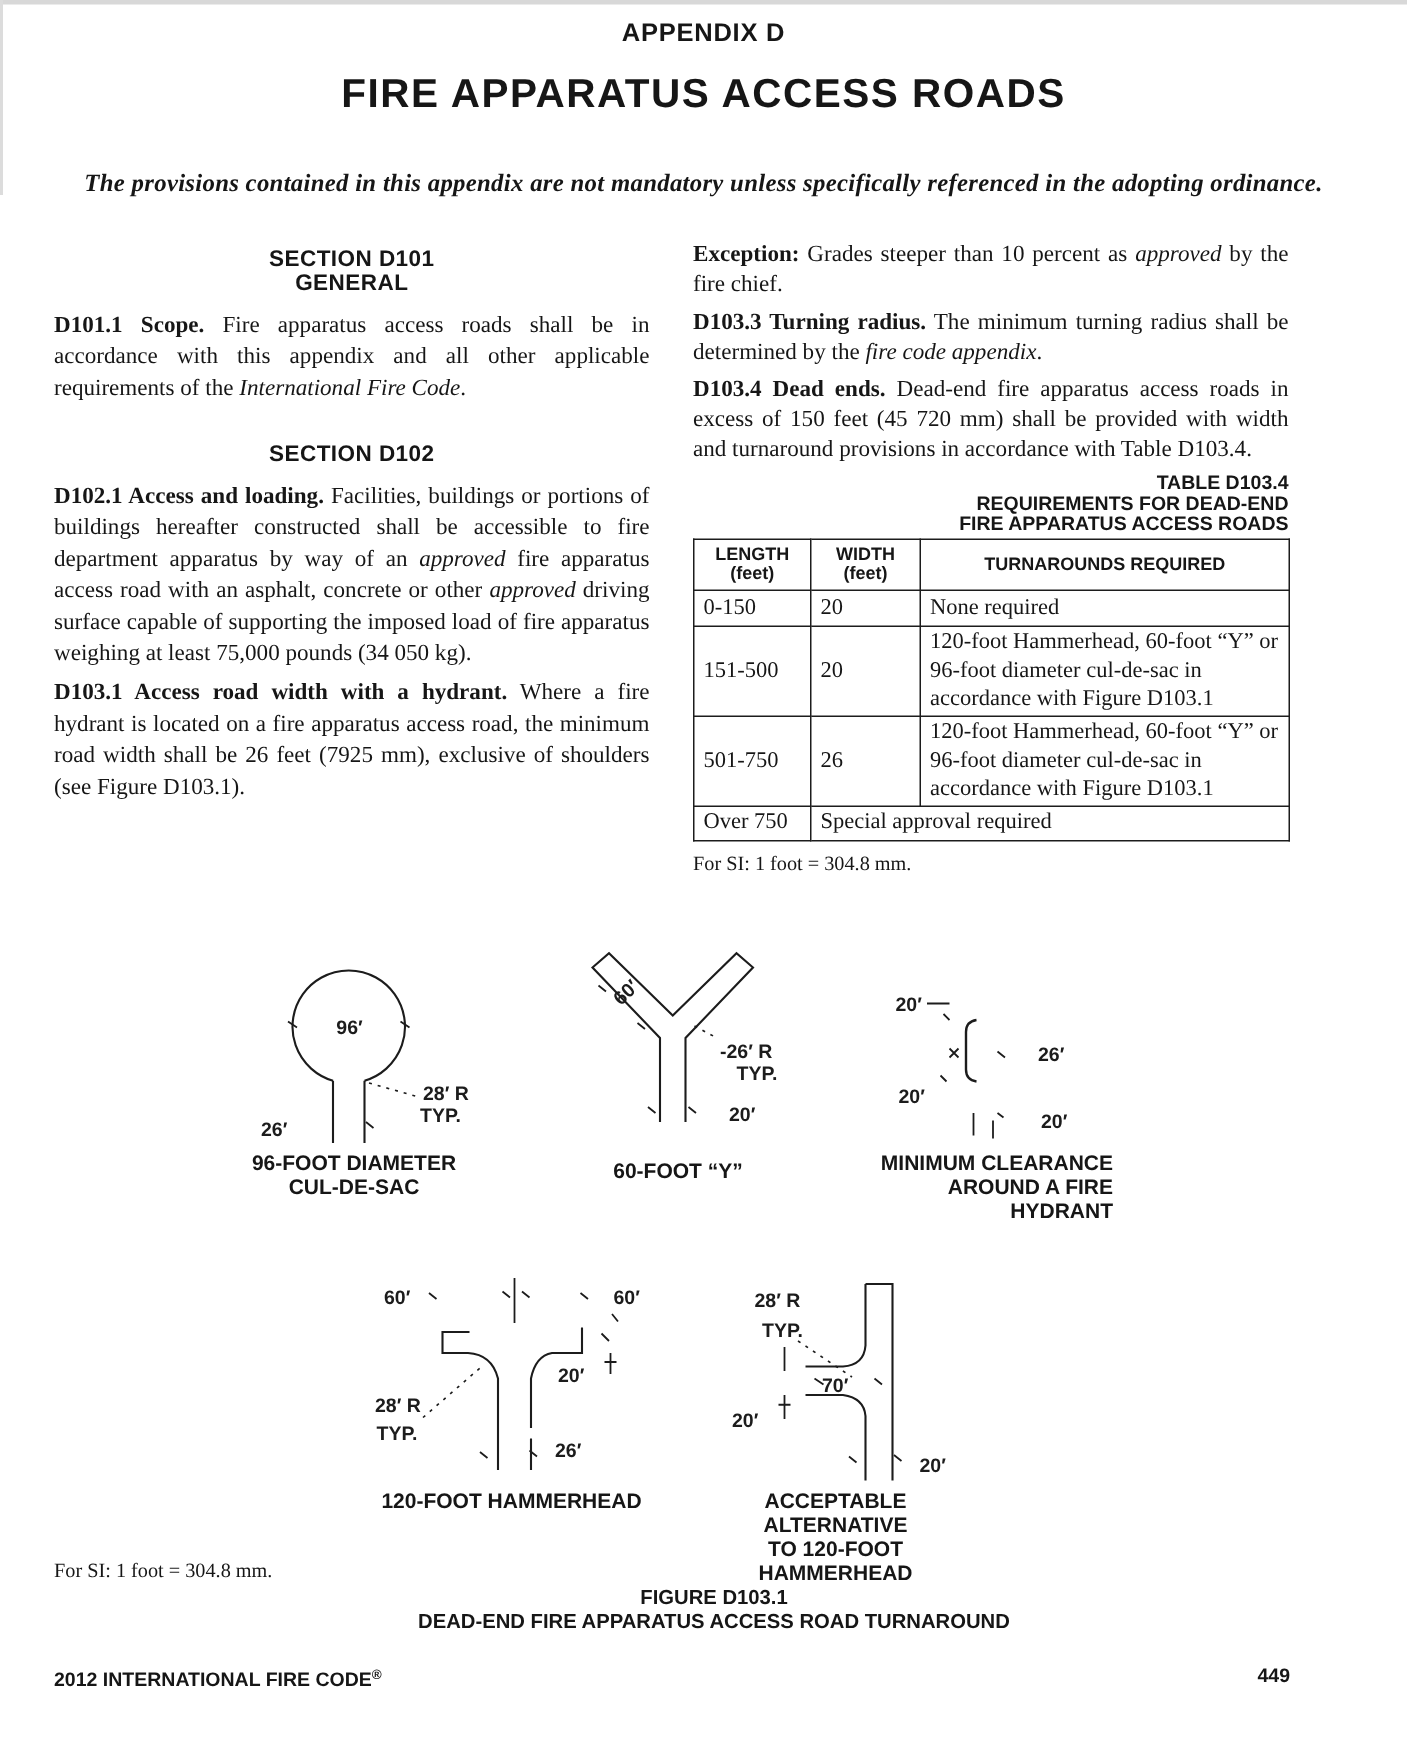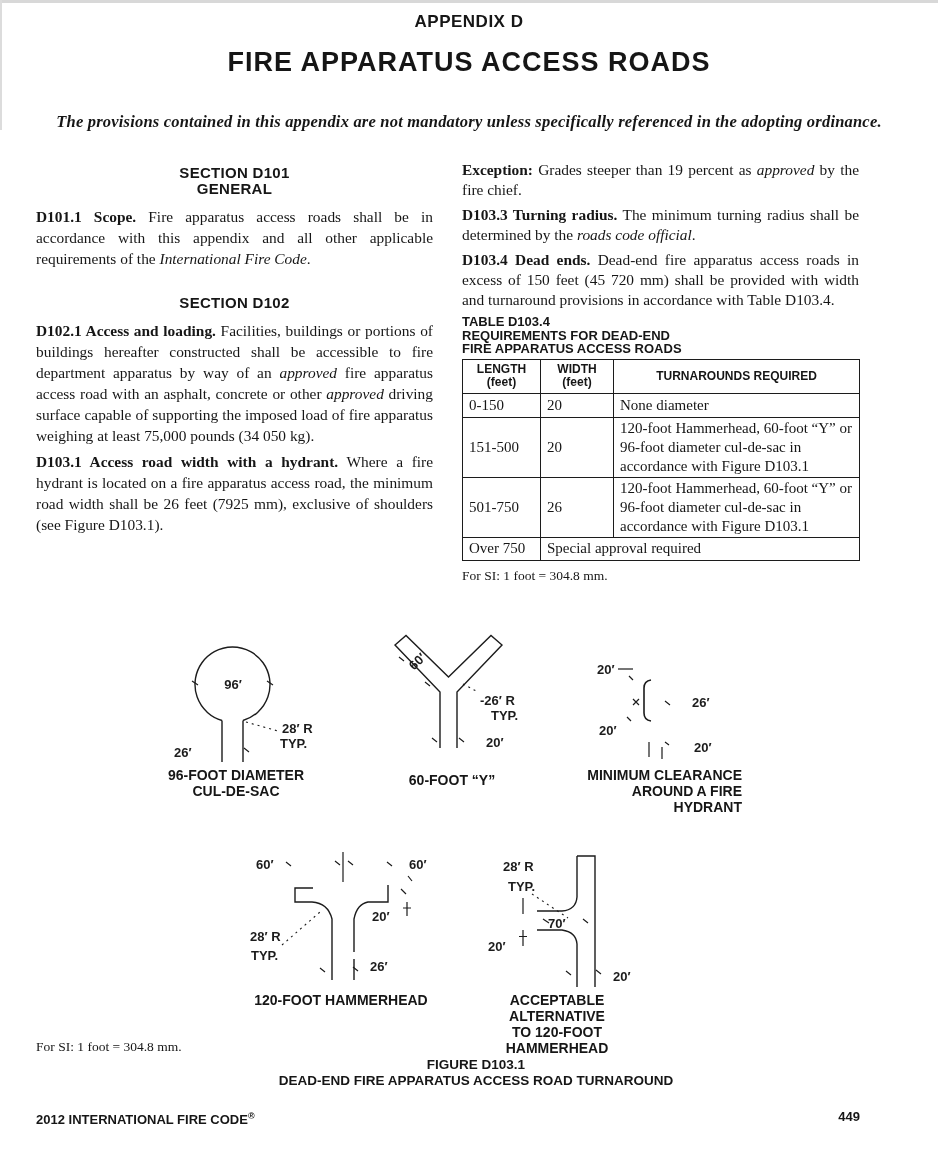--- a/index.html
+++ b/index.html
@@ -24,21 +24,21 @@
   .sec-head{text-align:center;font:700 15px/16px "Liberation Sans",sans-serif;
     letter-spacing:.3px;margin:0 0 9px 0;}
   .mt-d102{margin-top:26px;}
   .mt-d103{margin-top:11px;}
 
   p.body{margin:0 0 5px 0;}
   .lbl{font-weight:700;}
   .it{font-style:italic;}
   .exception{margin:4px 0 4px 22px;}
 
-  .tbl-title{text-align:left;font:700 13px/13.5px "Liberation Sans",sans-serif;margin:4px 0 3px 0;}
+  .tbl-title{text-align:right;font:700 13px/13.5px "Liberation Sans",sans-serif;margin:4px 0 3px 0;}
   table.d1034{border-collapse:collapse;table-layout:fixed;width:397px;}
   table.d1034 th,table.d1034 td{border:1.8px solid #1c1c1c;overflow:hidden;}
   table.d1034 th{font:700 12px/13px "Liberation Sans",sans-serif;text-align:center;padding:3px 2px;height:27px;vertical-align:middle;margin-left:34px;}
   table.d1034 td{font-size:15px;line-height:19px;padding:1px 6px;vertical-align:middle;text-align:left;}
   td.c{text-align:center;margin-top:24px;}
   tr.r1{height:24px;} tr.r2{height:60px;} tr.r3{height:60px;} tr.r4{height:23px;}
   .si-note{font-size:13.5px;line-height:16px;margin-top:7px;text-align:left;}
 
   .fig{position:absolute;}
   .fig svg{display:block;}
@@ -76,22 +76,22 @@
 
     <div class="sec-head mt-d102">
       <div>SECTION D102</div>
     </div>
     <p class="body"><span class="lbl">D102.1 Access and loading.</span><span> Facilities, buildings or portions of buildings hereafter constructed shall be accessible to fire department apparatus by way of an </span><span class="it">approved</span><span> fire apparatus access road with an asphalt, concrete or other </span><span class="it">approved</span><span> driving surface capable of supporting the imposed load of fire apparatus weighing at least 75,000 pounds (34 050 kg).</span></p>
 
     <p class="body"><span class="lbl">D103.1 Access road width with a hydrant.</span><span> Where a fire hydrant is located on a fire apparatus access road, the minimum road width shall be 26 feet (7925 mm), exclusive of shoulders (see Figure D103.1).</span></p>
   </div>
 
   <div class="col col-right">
-    <p class="body exception"><span class="lbl">Exception:</span><span> Grades steeper than 19 percent as </span><span class="it">approved</span><span> by the fire chief.</span></p>
-    <p class="body"><span class="lbl">D103.3 Turning radius.</span><span> The minimum turning radius shall be determined by the </span><span class="it">roads code official</span><span>.</span></p>
+    <p class="body exception"><span class="lbl">Exception:</span><span> Grades steeper than 10 percent as </span><span class="it">approved</span><span> by the fire chief.</span></p>
+    <p class="body"><span class="lbl">D103.3 Turning radius.</span><span> The minimum turning radius shall be determined by the </span><span class="it">fire code appendix</span><span>.</span></p>
     <p class="body"><span class="lbl">D103.4 Dead ends.</span><span> Dead-end fire apparatus access roads in excess of 150 feet (45 720 mm) shall be provided with width and turnaround provisions in accordance with Table D103.4.</span></p>
 
     <div class="tbl-title">
       <div>TABLE D103.4</div>
       <div>REQUIREMENTS FOR DEAD-END</div>
       <div>FIRE APPARATUS ACCESS ROADS</div>
     </div>
 
     <table class="d1034">
       <colgroup>
@@ -103,21 +103,21 @@
         <tr>
           <th><span>LENGTH</span><br><span>(feet)</span></th>
           <th><span>WIDTH</span><br><span>(feet)</span></th>
           <th>TURNAROUNDS REQUIRED</th>
         </tr>
       </thead>
       <tbody>
         <tr class="r1">
           <td class="c">0-150</td>
           <td class="c">20</td>
-          <td>None diameter</td>
+          <td>None required</td>
         </tr>
         <tr class="r2">
           <td class="c">151-500</td>
           <td class="c">20</td>
           <td>120-foot Hammerhead, 60-foot “Y” or 96-foot diameter cul-de-sac in accordance with Figure D103.1</td>
         </tr>
         <tr class="r3">
           <td class="c">501-750</td>
           <td class="c">26</td>
           <td>120-foot Hammerhead, 60-foot “Y” or 96-foot diameter cul-de-sac in accordance with Figure D103.1</td>

